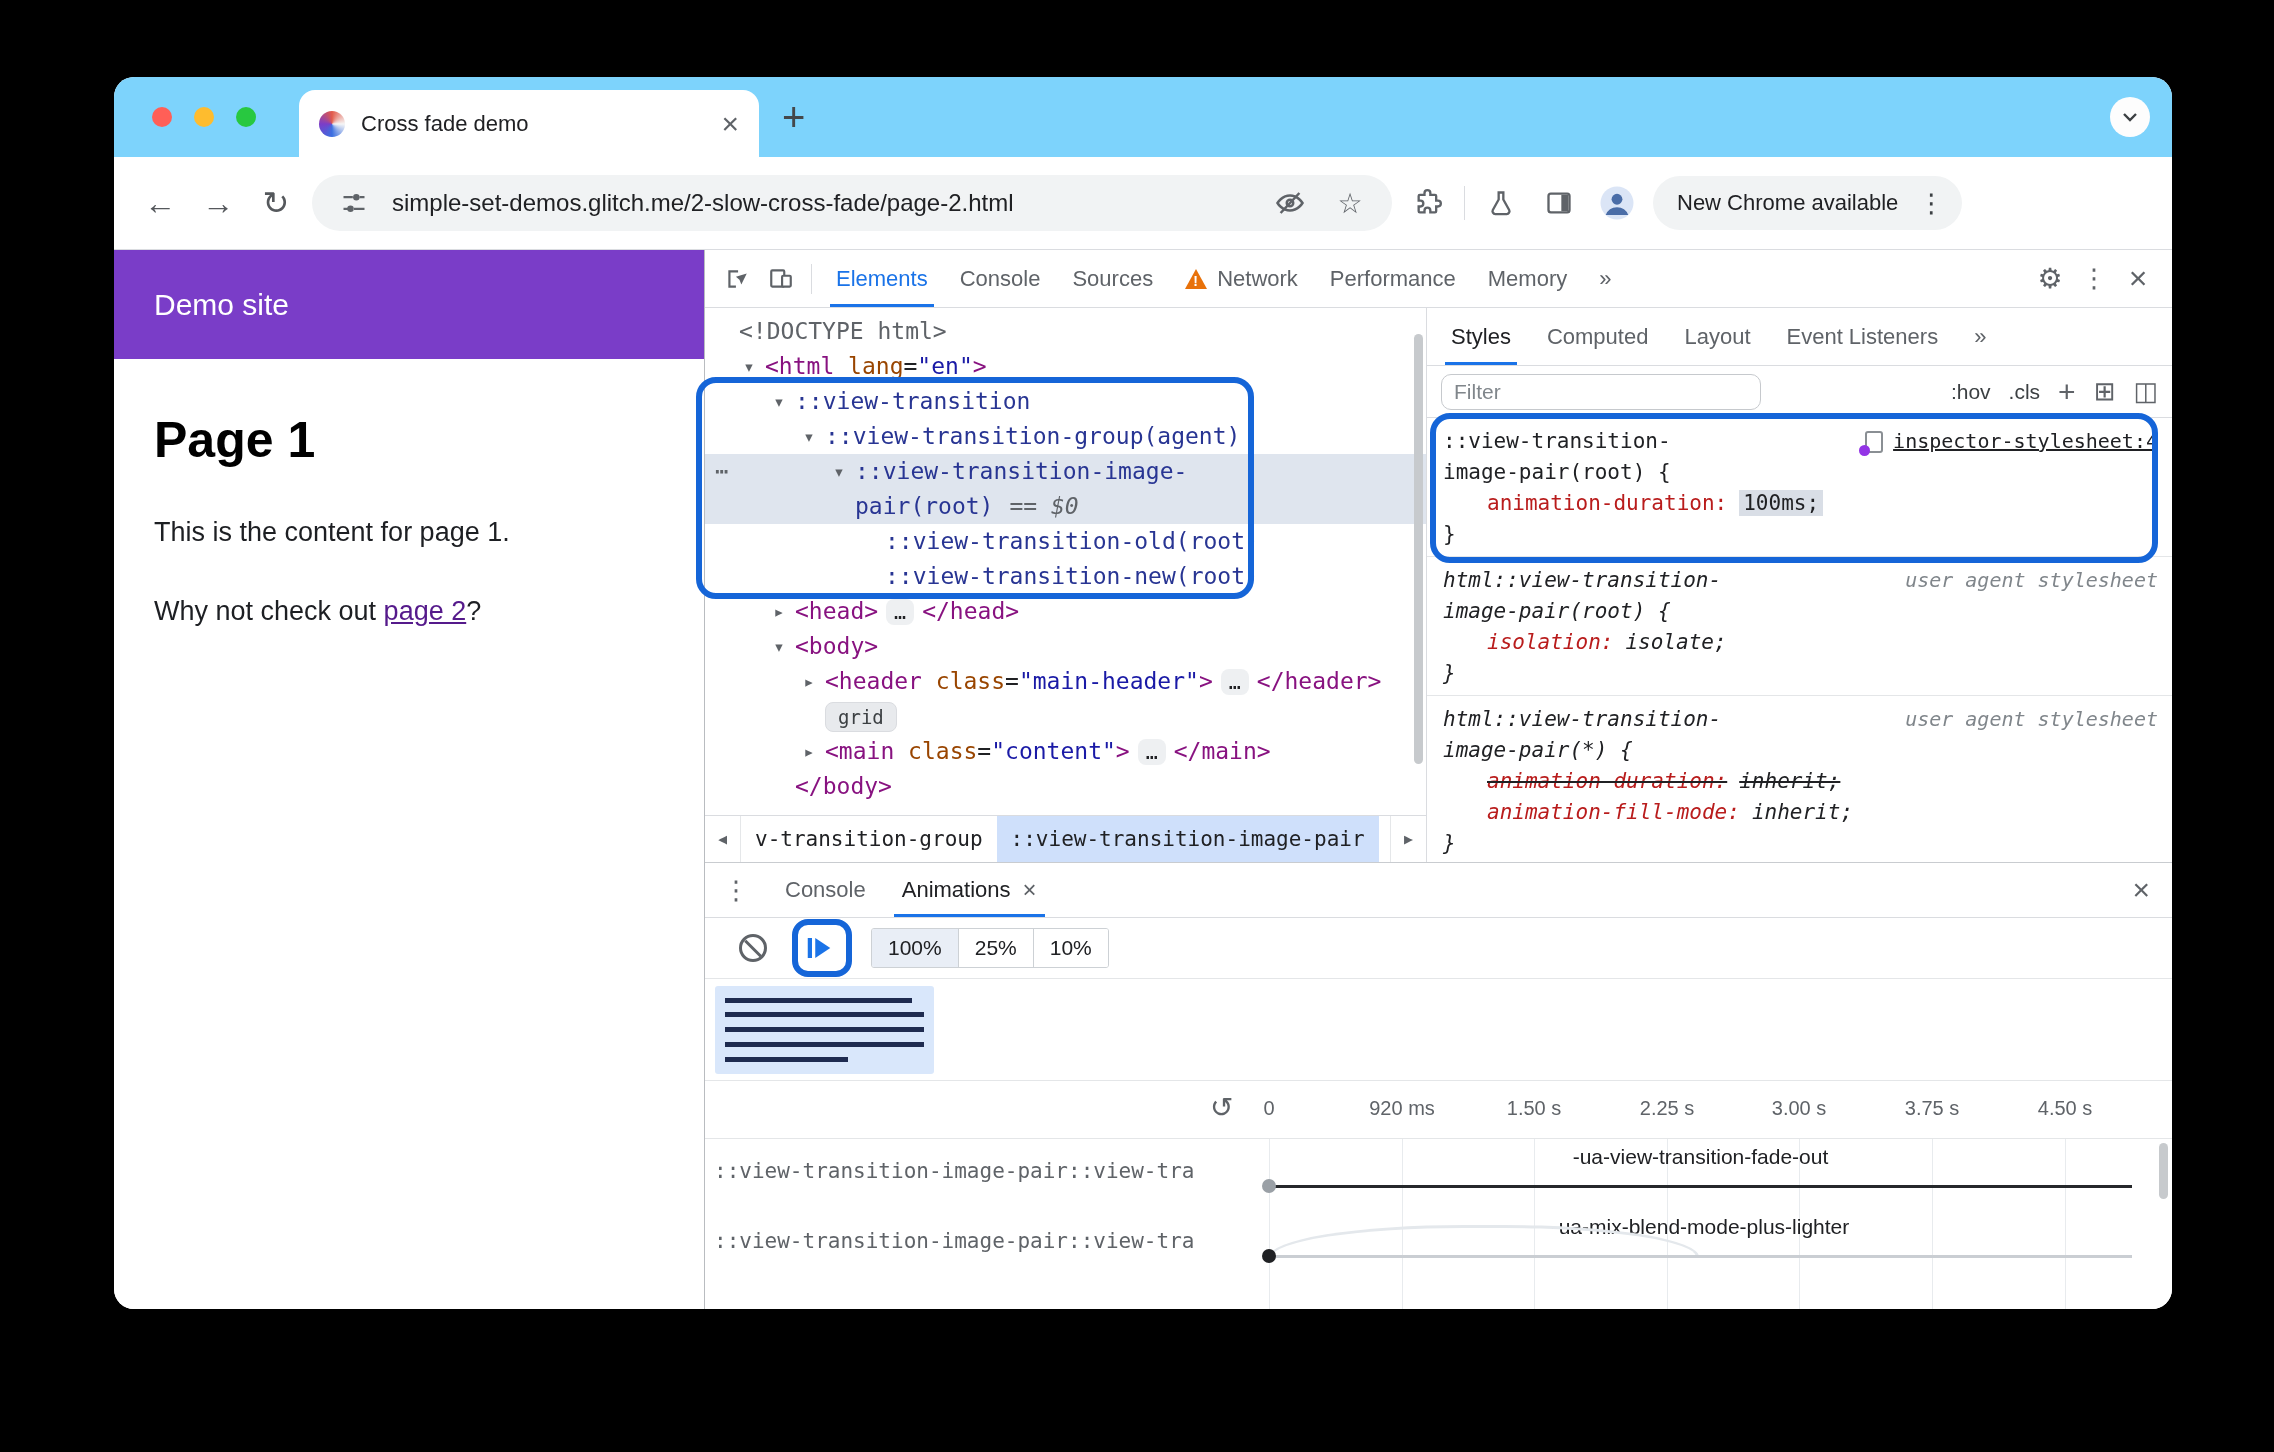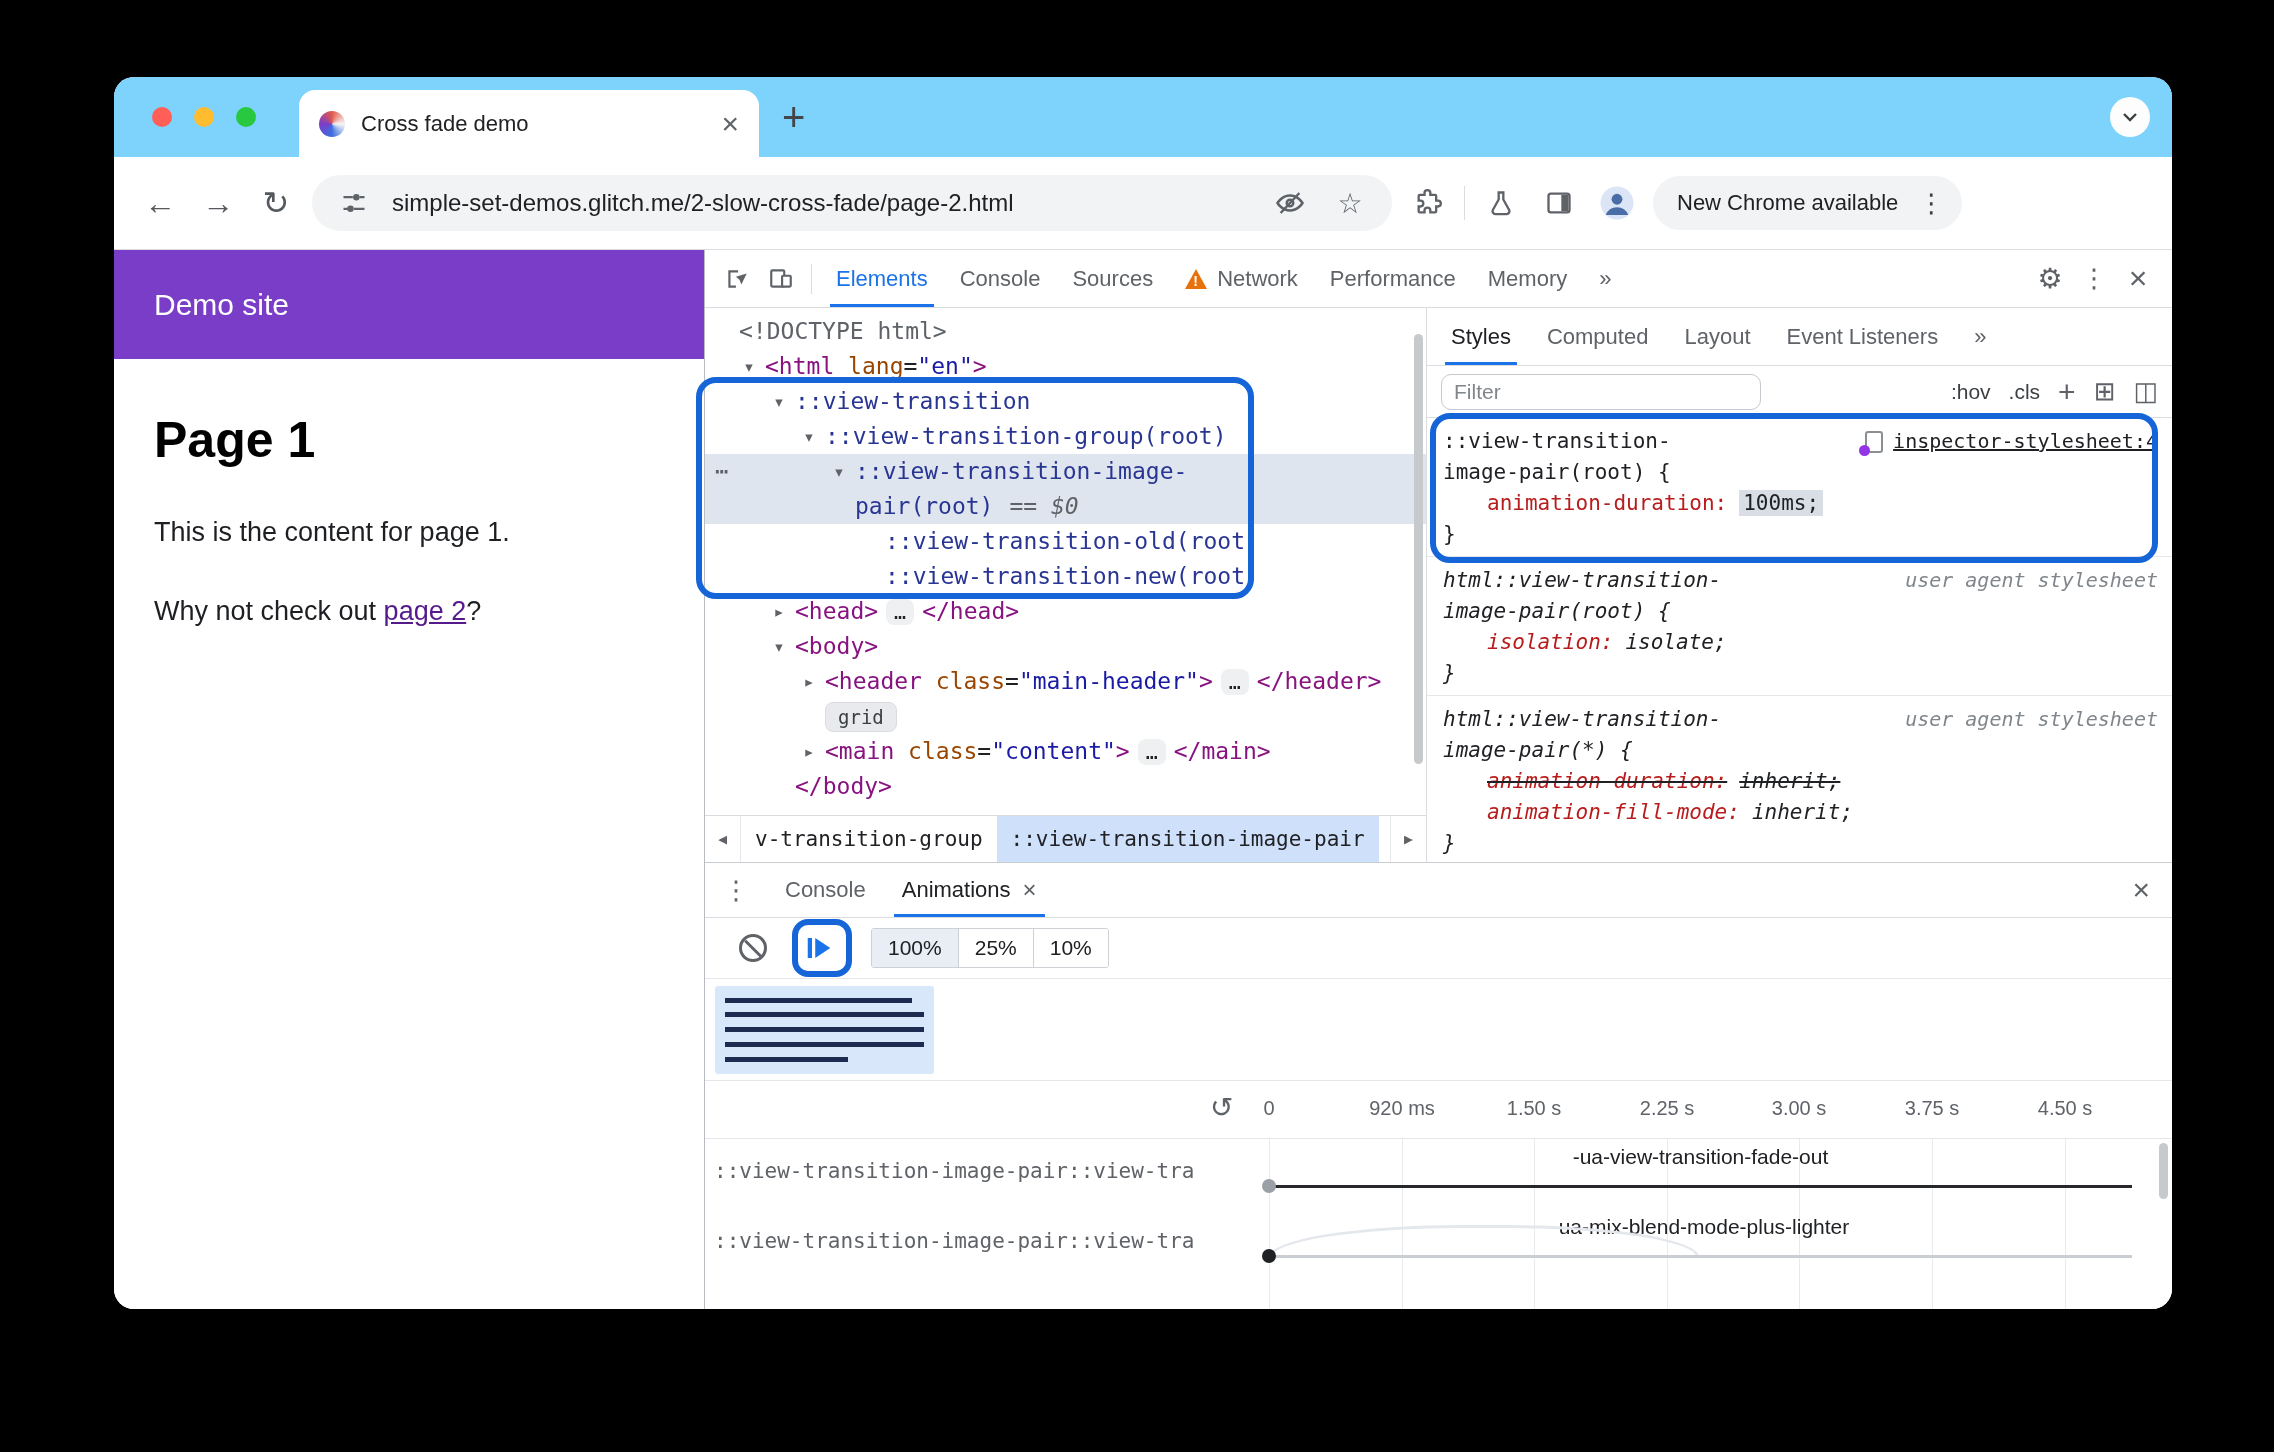--- a/index.html
+++ b/index.html
@@ -322,21 +322,21 @@
               <div class="dom-line p60">
                 <span class="arr" style="left:32px">▾</span>
                 <span class="tag">&lt;html </span><span class="attr">lang</span><span>=</span><span class="val">"en"</span><span class="tag">&gt;</span>
               </div>
               <div class="dom-line p90">
                 <span class="arr" style="left:62px">▾</span>
                 <span class="pseudo">::view-transition</span>
               </div>
               <div class="dom-line p120">
                 <span class="arr" style="left:92px">▾</span>
-                <span class="pseudo">::view-transition-group(root)</span>
+                <span class="pseudo">::view-transition-group(agent)</span>
               </div>
               <div class="dom-selected">
                 <span class="gutter">⋯</span>
                 <span class="arr" style="left:122px">▾</span>
                 <div class="dom-line p150"><span class="pseudo">::view-transition-image-</span></div>
                 <div class="dom-line p150"><span class="pseudo">pair(root)</span><span class="eqdollar">== $0</span></div>
               </div>
               <div class="dom-line p180"><span class="pseudo">::view-transition-old(root)</span></div>
               <div class="dom-line p180"><span class="pseudo">::view-transition-new(root)</span></div>
               <div class="dom-line p90">

